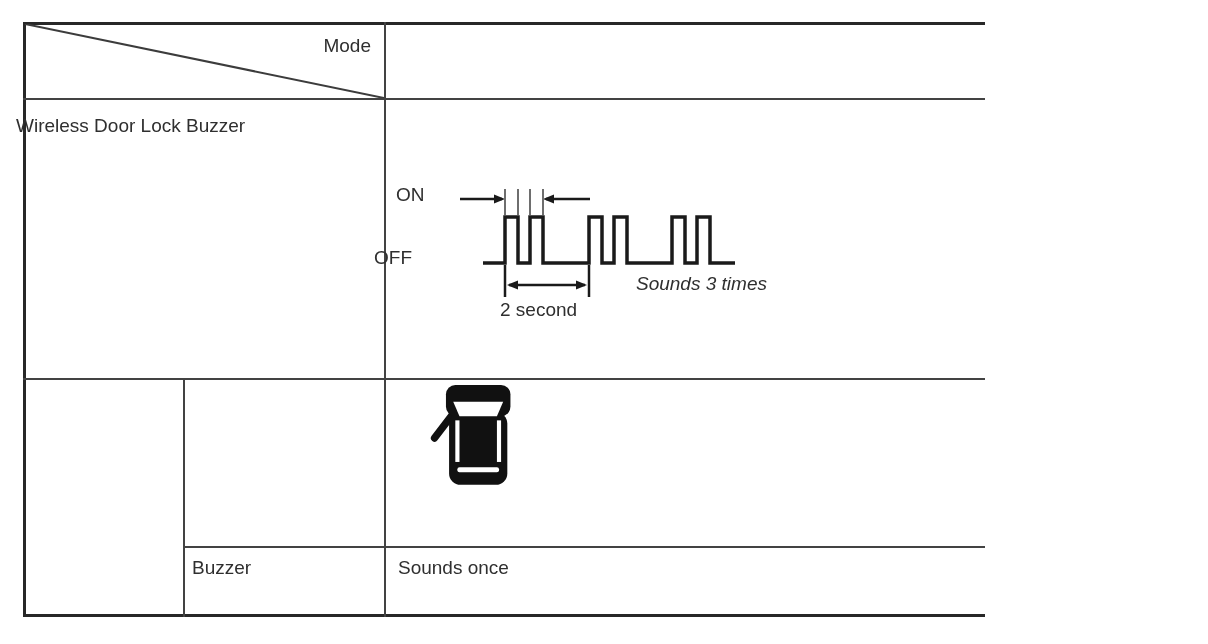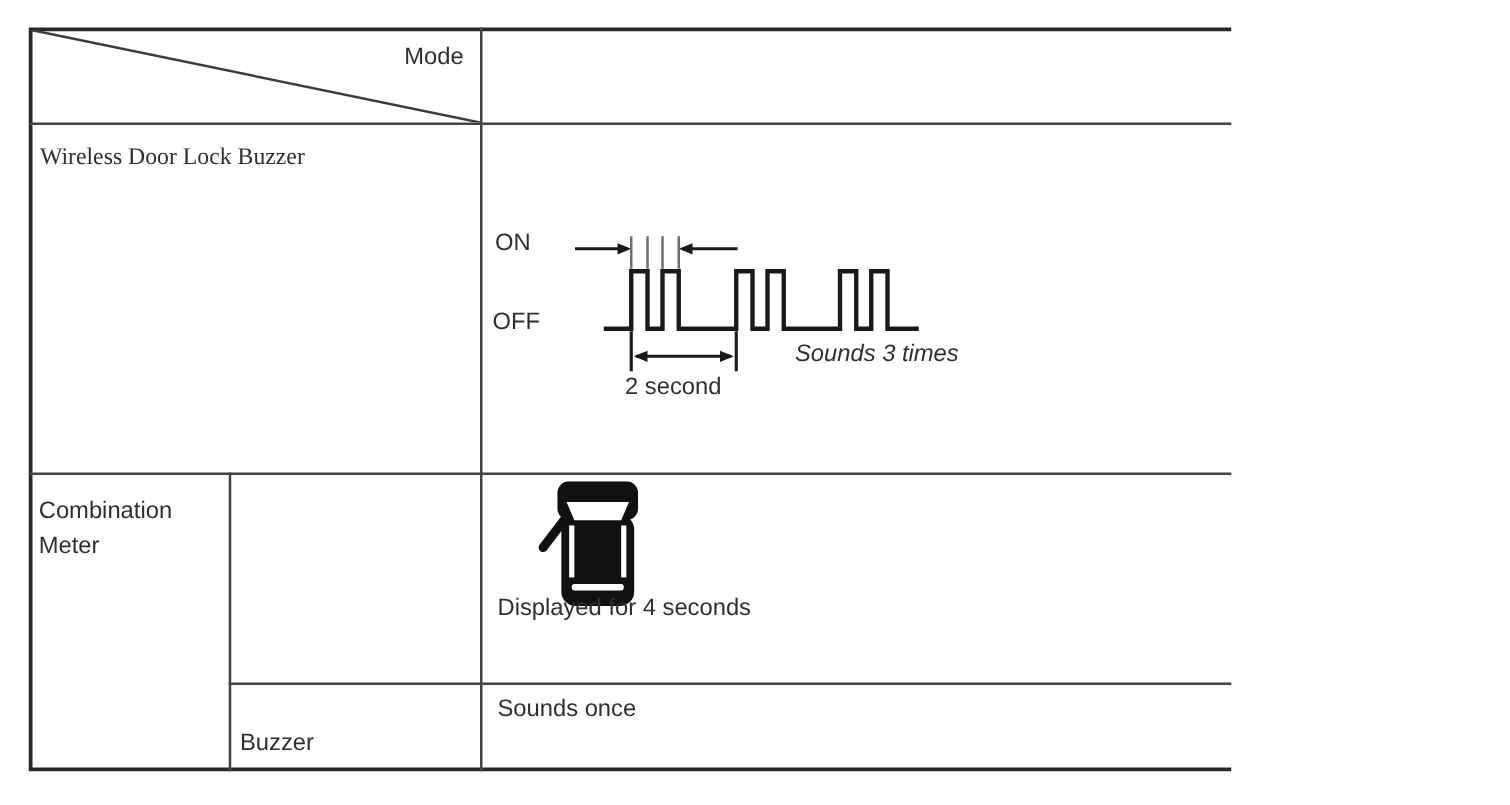--- a/index.html
+++ b/index.html
@@ -31,24 +31,24 @@
 
   <div class="gridline" style="left:384px;top:22px;width:2px;height:595px;"></div>
   <div class="gridline" style="left:183px;top:378px;width:2px;height:239px;"></div>
 
   <svg class="abs" style="left:25px;top:24px;" width="359" height="74" viewBox="0 0 359 74">
     <line x1="0" y1="0" x2="359" y2="74" stroke="#3c3c3c" stroke-width="2"></line>
   </svg>
 
   <div class="corner-label">Mode</div>
 
-  <div class="cell-text" style="left:32px;top:115px;font-family:Liberation Serif, serif;">Wireless Door Lock Buzzer</div>
+  <div class="cell-text" style="left:16px;top:115px;">Wireless Door Lock Buzzer</div>
 
   <div class="cell-text" style="left:396px;top:184px;">ON</div>
-  <div class="cell-text" style="left:394px;top:247px;">OFF</div>
+  <div class="cell-text" style="left:374px;top:247px;">OFF</div>
   <div class="cell-text" style="left:636px;top:273px;font-style:italic;">Sounds 3 times</div>
   <div class="cell-text" style="left:500px;top:299px;">2 second</div>
 
   <svg class="abs" style="left:455px;top:185px;" width="420" height="125" viewBox="0 0 420 125">
 
     <g>
       <line x1="5" y1="14" x2="47" y2="14" stroke="#1a1a1a" stroke-width="2.5"></line>
       <polygon points="50,14 39,9.5 39,18.5" fill="#1a1a1a"></polygon>
       <polygon points="88,14 99,9.5 99,18.5" fill="#1a1a1a"></polygon>
       <line x1="91" y1="14" x2="135" y2="14" stroke="#1a1a1a" stroke-width="2.5"></line>
@@ -65,30 +65,28 @@
 
     <g>
       <line x1="50" y1="80" x2="50" y2="112" stroke="#1a1a1a" stroke-width="2.5"></line>
       <line x1="134" y1="80" x2="134" y2="112" stroke="#1a1a1a" stroke-width="2.5"></line>
       <line x1="54" y1="100" x2="130" y2="100" stroke="#1a1a1a" stroke-width="2.5"></line>
       <polygon points="52,100 63,95.5 63,104.5" fill="#1a1a1a"></polygon>
       <polygon points="132,100 121,95.5 121,104.5" fill="#1a1a1a"></polygon>
     </g>
   </svg>
 
-  <div class="wrap-text" style="left:31px;top:395px;width:140px;">Combination Meter</div>
 
   <svg class="abs" style="left:426px;top:385px;" width="94" height="104" viewBox="0 0 80 100">
     <line x1="3" y1="51" x2="19" y2="30" stroke="#111111" stroke-width="7" stroke-linecap="round"></line>
     <rect x="14" y="0" width="62" height="30" rx="9" fill="#111111"></rect>
     <rect x="17" y="26" width="56" height="70" rx="11" fill="#111111"></rect>
     <polygon points="21,16 69,16 63,30 27,30" fill="#ffffff"></polygon>
     <rect x="23" y="34" width="4" height="40" fill="#ffffff"></rect>
     <rect x="63" y="34" width="4" height="40" fill="#ffffff"></rect>
     <rect x="25" y="79" width="40" height="5" rx="2" fill="#ffffff"></rect>
   </svg>
 
-  <div class="cell-text" style="left:398px;top:476px;">Displayed for 4 seconds</div>
 
-  <div class="cell-text" style="left:192px;top:557px;margin-top:27px;">Buzzer</div>
+  <div class="cell-text" style="left:192px;top:557px;">Buzzer</div>
   <div class="cell-text" style="left:398px;top:557px;">Sounds once</div>
 
 </div>
 
 </body></html>

